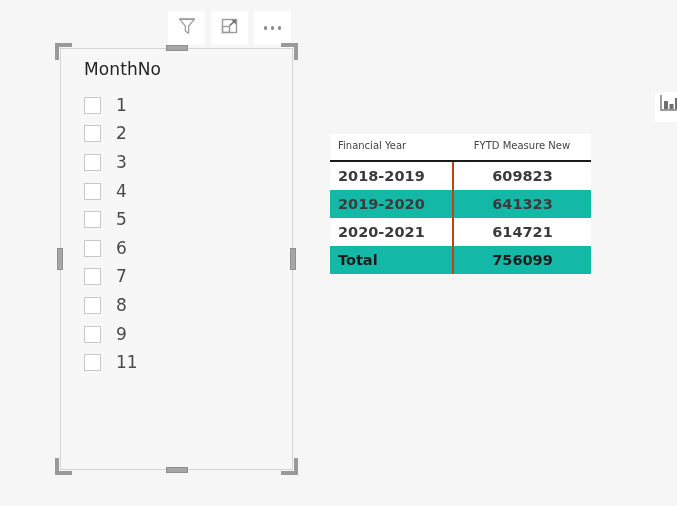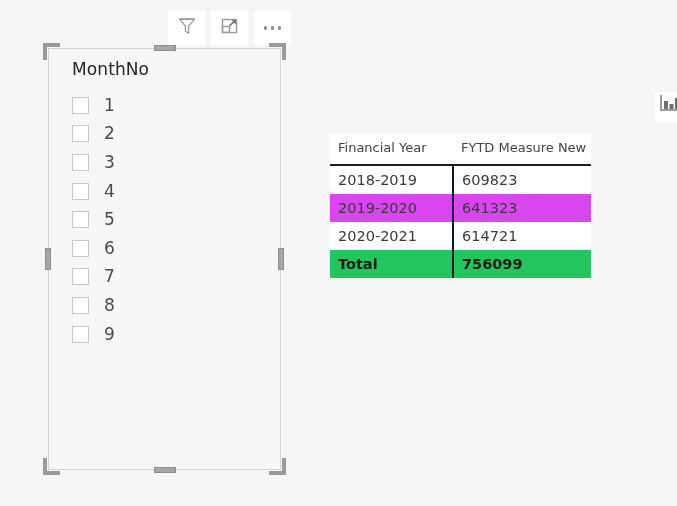--- a/index.html
+++ b/index.html
@@ -43,21 +43,21 @@
     display: block;
     width: 3.5px;
     height: 3.5px;
     border-radius: 50%;
     background: #8a8a8a;
   }
 
   
   #slicer-visual {
     position: absolute;
-    left: 48px;
+    left: 60px;
     top: 48px;
     width: 233px;
     height: 422px;
     background: #f7f7f7;
     border: 1px solid #d4d4d4;
     box-sizing: border-box;
   }
   #slicer-title {
     position: absolute;
     left: 23px;
@@ -133,43 +133,44 @@
     color: #252423;
   }
   #data-table {
     width: 100%;
     border-collapse: collapse;
     table-layout: fixed;
   }
   #data-table th {
     font-weight: normal;
     color: #444444;
-    font-size: 13px;
+    font-size: 10px;
     padding: 6px 8px 9px 8px;
     border-bottom: 2px solid #1b1b1b;
     white-space: nowrap;
   }
   #data-table th.col-cat { text-align: left; width: 107px; }
   #data-table th.col-val { }
   #data-table td {
     padding: 5px 8px;
     color: #3b3b3b;
     white-space: nowrap;
     height: 18px;
+    font-weight: bold;
   }
   #data-table td.col-cat { text-align: left; }
   #data-table td.col-val {
-    text-align: left;
-    border-left: 2px solid #0f172a;
-  }
-  #data-table tr.band td { background: #d946ef; }
+    text-align: center;
+    border-left: 2px solid #c2410c;
+  }
+  #data-table tr.band td { background: #14b8a6; }
   #data-table tr.total-row td {
     font-weight: bold;
     color: #1b1b1b;
-    background: #22c55e;
+    background: #14b8a6;
   }
 
   
   #edge-chart-icon {
     position: absolute;
     left: 655px;
     top: 92px;
     width: 30px;
     height: 30px;
     background: #ffffff;
@@ -248,20 +249,24 @@
       <span class="slicer-checkbox"></span>
       <span class="slicer-label">7</span>
     </div>
     <div class="slicer-item">
       <span class="slicer-checkbox"></span>
       <span class="slicer-label">8</span>
     </div>
     <div class="slicer-item">
       <span class="slicer-checkbox"></span>
       <span class="slicer-label">9</span>
+    </div>
+    <div class="slicer-item">
+      <span class="slicer-checkbox"></span>
+      <span class="slicer-label">11</span>
     </div>
   </div>
 
   <span class="sel-corner tl"></span>
   <span class="sel-corner tr"></span>
   <span class="sel-corner bl"></span>
   <span class="sel-corner br"></span>
   <span class="sel-handle top"></span>
   <span class="sel-handle bottom"></span>
   <span class="sel-handle left"></span>

